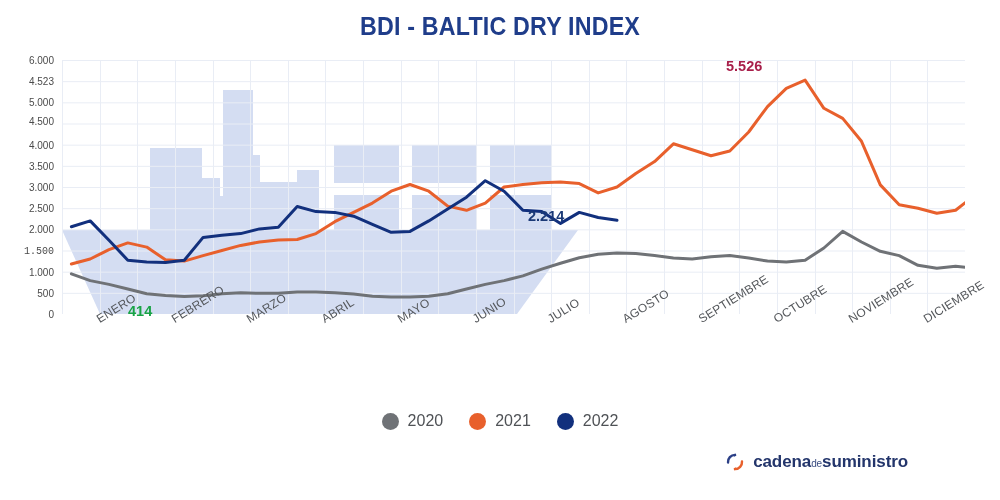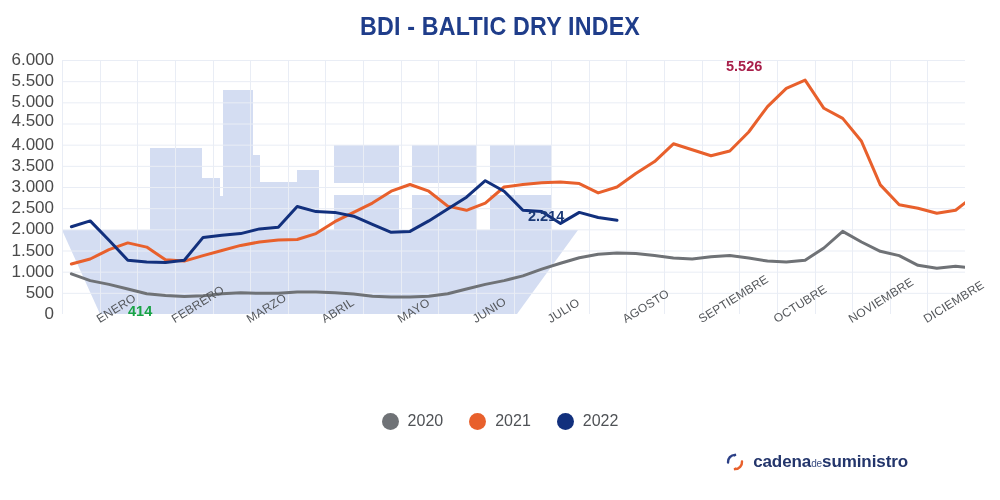--- a/index.html
+++ b/index.html
@@ -29,21 +29,21 @@
     left:62px; top:60px; width:903px; height:254px;
     background:#ffffff;
   }
   .grid-svg{position:absolute;left:0;top:0;width:903px;height:254px;}
   .layer{position:absolute;left:0;top:0;width:903px;height:254px;}
 
   
   .ylabels{position:absolute;left:0;top:0;width:62px;height:330px;}
   .ytick{
     position:absolute; right:8px;
-    font-size:17px; color:#4a4a4a;
+    font-size:10px; color:#4a4a4a;
     text-align:right; white-space:nowrap;
     transform:translateY(-50%);
   }
 
   
   .xlabels{position:absolute;left:0;top:314px;width:1000px;height:80px;}
   .xtick{
     position:absolute; top:0;
     font-size:12px; color:#55585c; white-space:nowrap;
     transform-origin:left top;
@@ -87,29 +87,29 @@
 <body>
 
 <div id="root">
 
   <div class="chart-title">BDI - BALTIC DRY INDEX</div>
 
   <div class="ylabels" id="yaxis">
       <div class="ytick" style="top: 314px;">0</div>
       <div class="ytick" style="top: 292.833px;">500</div>
       <div class="ytick" style="top: 271.667px;">1.000</div>
-      <div class="ytick" style="top: 250.5px;">1.500</div>
+      <div class="ytick" style="top: 250.5px; font-family: Liberation Mono, monospace;">1.500</div>
       <div class="ytick" style="top: 229.333px;">2.000</div>
       <div class="ytick" style="top: 208.167px;">2.500</div>
       <div class="ytick" style="top: 187px;">3.000</div>
       <div class="ytick" style="top: 165.833px;">3.500</div>
       <div class="ytick" style="top: 144.667px;">4.000</div>
       <div class="ytick" style="top: 121px;">4.500</div>
       <div class="ytick" style="top: 102.333px;">5.000</div>
-      <div class="ytick" style="top: 81.1667px;">5.500</div>
+      <div class="ytick" style="top: 81.1667px;">4.523</div>
       <div class="ytick" style="top: 60px;">6.000</div>
     </div>
 
   <div class="plot">
 
     <svg class="layer" viewBox="0 0 903 254" preserveAspectRatio="none">
       <g id="wm-group" fill="#d4ddf2">
 
         <path id="wm-hull" d="M0,170 L516,170 L455,254 L38,254 Z"></path>
 

